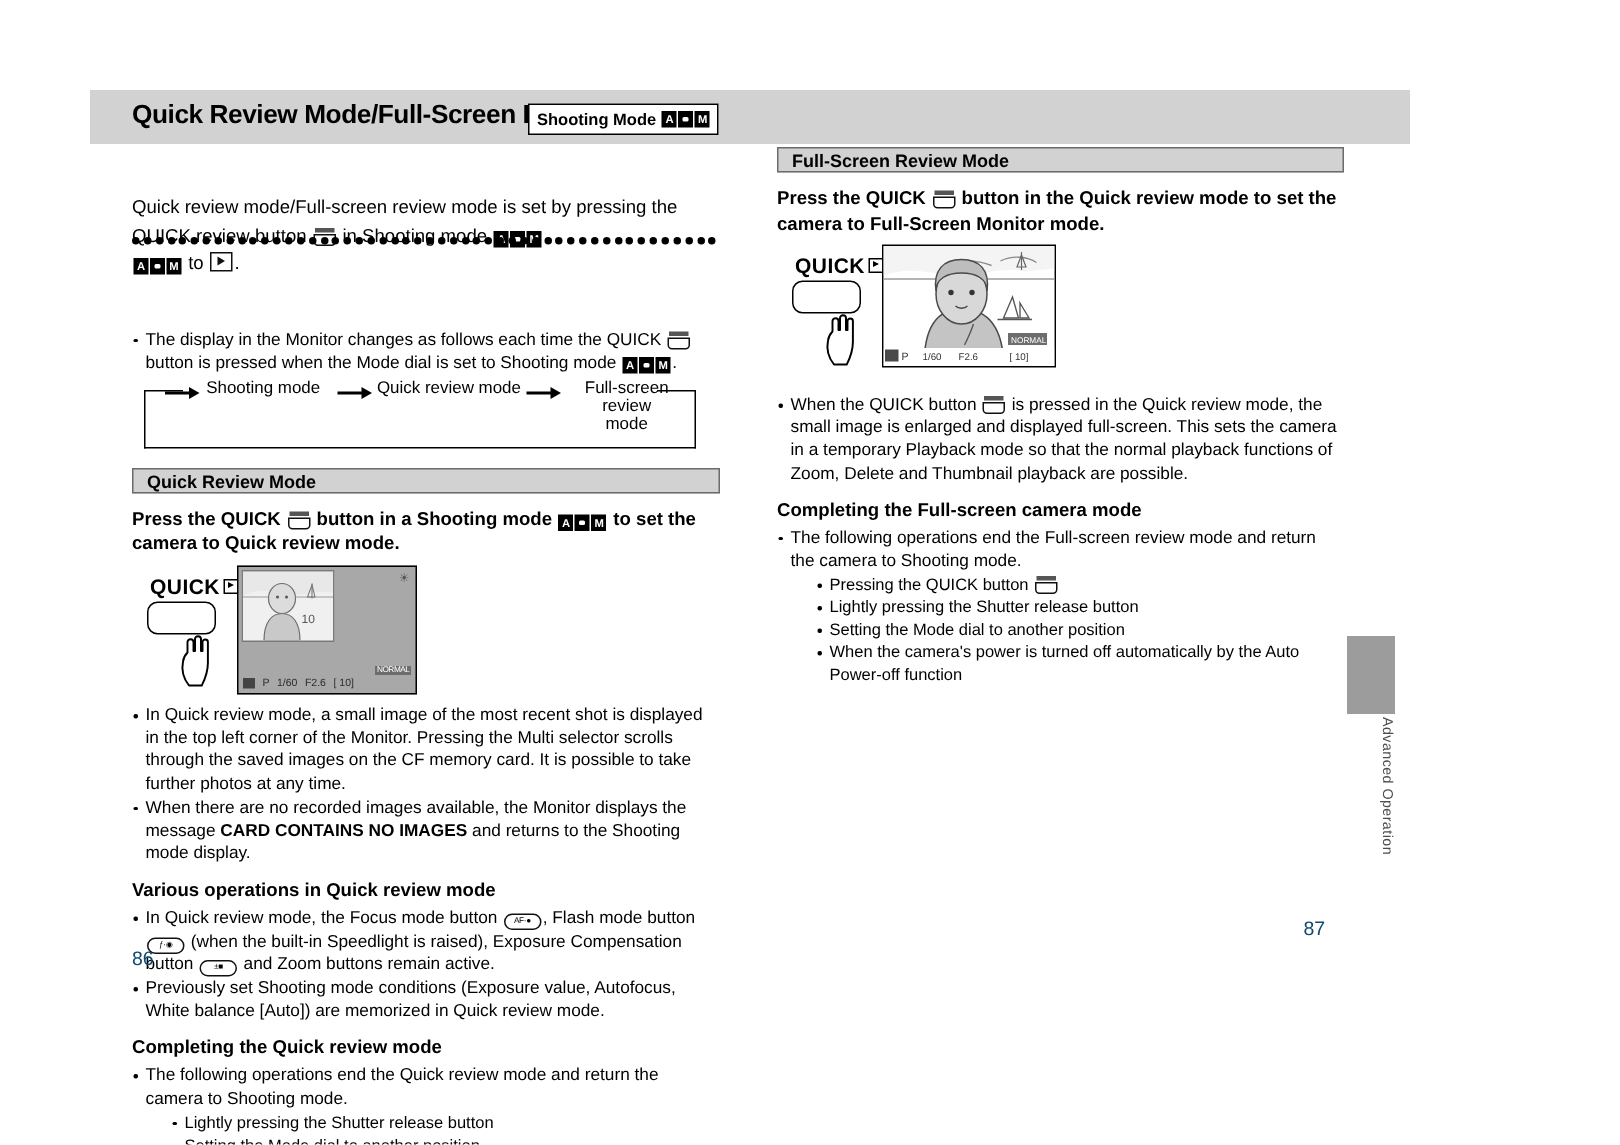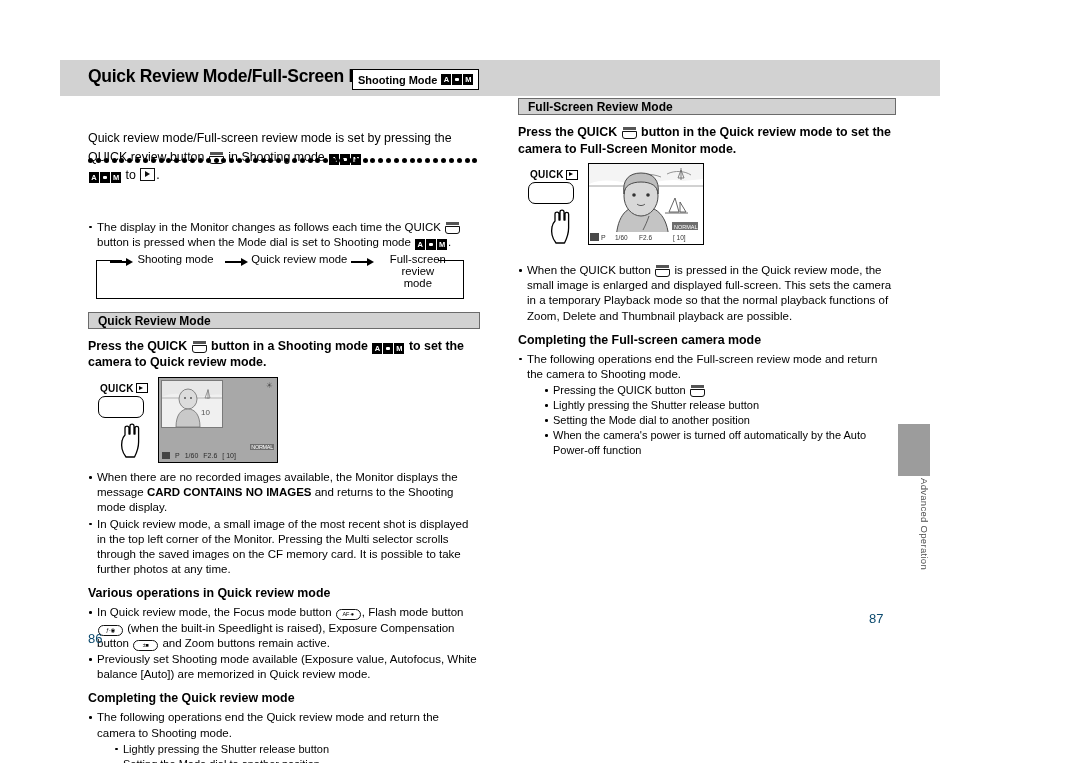--- a/index.html
+++ b/index.html
@@ -122,21 +122,21 @@
   }
   ul.sub>li::before{
     content:"";position:absolute;left:1px;top:6px;
     width:2.6px;height:2.6px;background:#000;border-radius:50%;
   }
   b.caps{font-weight:bold;}
 
   
   .illus{position:relative;height:88px;margin:6px 0 4px;}
   .btn-group{position:absolute;left:10px;top:6px;width:62px;}
-  .btn-label{font-size:10px;font-weight:bold;letter-spacing:0.3px;white-space:nowrap;
+  .btn-label{font-size:14px;font-weight:bold;letter-spacing:0.3px;white-space:nowrap;
     display:flex;align-items:center;gap:2px;margin-left:2px;}
   .btn-label .pl{
     width:10px;height:8px;border:1.1px solid #000;position:relative;display:inline-block;
   }
   .btn-label .pl::after{content:"";position:absolute;left:2.5px;top:1.3px;
     border-left:4px solid #000;border-top:2.4px solid transparent;border-bottom:2.4px solid transparent;}
   .btn-shape{
     width:44px;height:20px;border:1.6px solid #000;border-radius:7px;background:#fff;margin-top:2px;
   }
   .hand{position:absolute;left:17px;top:36px;width:30px;height:40px;}
@@ -305,40 +305,40 @@
           <span class="sq-icon"></span>
           <span>P</span>
           <span>1/60</span>
           <span>F2.6</span>
           <span>[ 10]</span>
         </div>
       </div>
     </div>
 
     <ul class="bl">
+      <li>In Quick review mode, a small image of the most recent shot is displayed in the top left corner of the Monitor. Pressing the Multi selector scrolls through the saved images on the CF memory card. It is possible to take further photos at any time.</li>
       <li>
         <span>When there are no recorded images available, the Monitor displays the message</span>
         <b class="caps">CARD CONTAINS NO IMAGES</b>
         <span>and returns to the Shooting mode display.</span>
       </li>
-      <li>In Quick review mode, a small image of the most recent shot is displayed in the top left corner of the Monitor. Pressing the Multi selector scrolls through the saved images on the CF memory card. It is possible to take further photos at any time.</li>
     </ul>
 
     <div class="subhead">Various operations in Quick review mode</div>
     <ul class="bl">
       <li>
         <span>In Quick review mode, the Focus mode button</span>
         <span class="ico-round">AF·●</span><span>, Flash mode button</span>
         <span class="ico-round">ƒ·◉</span>
         <span>(when the built-in Speedlight is raised), Exposure Compensation button</span>
         <span class="ico-round">±■</span>
         <span>and</span>
         <span>Zoom buttons remain active.</span>
       </li>
-      <li>Previously set Shooting mode available (Exposure value, Autofocus, White balance [Auto]) are memorized in Quick review mode.</li>
+      <li>Previously set Shooting mode conditions (Exposure value, Autofocus, White balance [Auto]) are memorized in Quick review mode.</li>
     </ul>
 
     <div class="subhead">Completing the Quick review mode</div>
     <ul class="bl">
       <li>The following operations end the Quick review mode and return the camera to Shooting mode.</li>
     </ul>
     <ul class="sub">
       <li>Lightly pressing the Shutter release button</li>
       <li>Setting the Mode dial to another position</li>
       <li>When the camera's power is turned off automatically by the Auto Power-off function</li>

